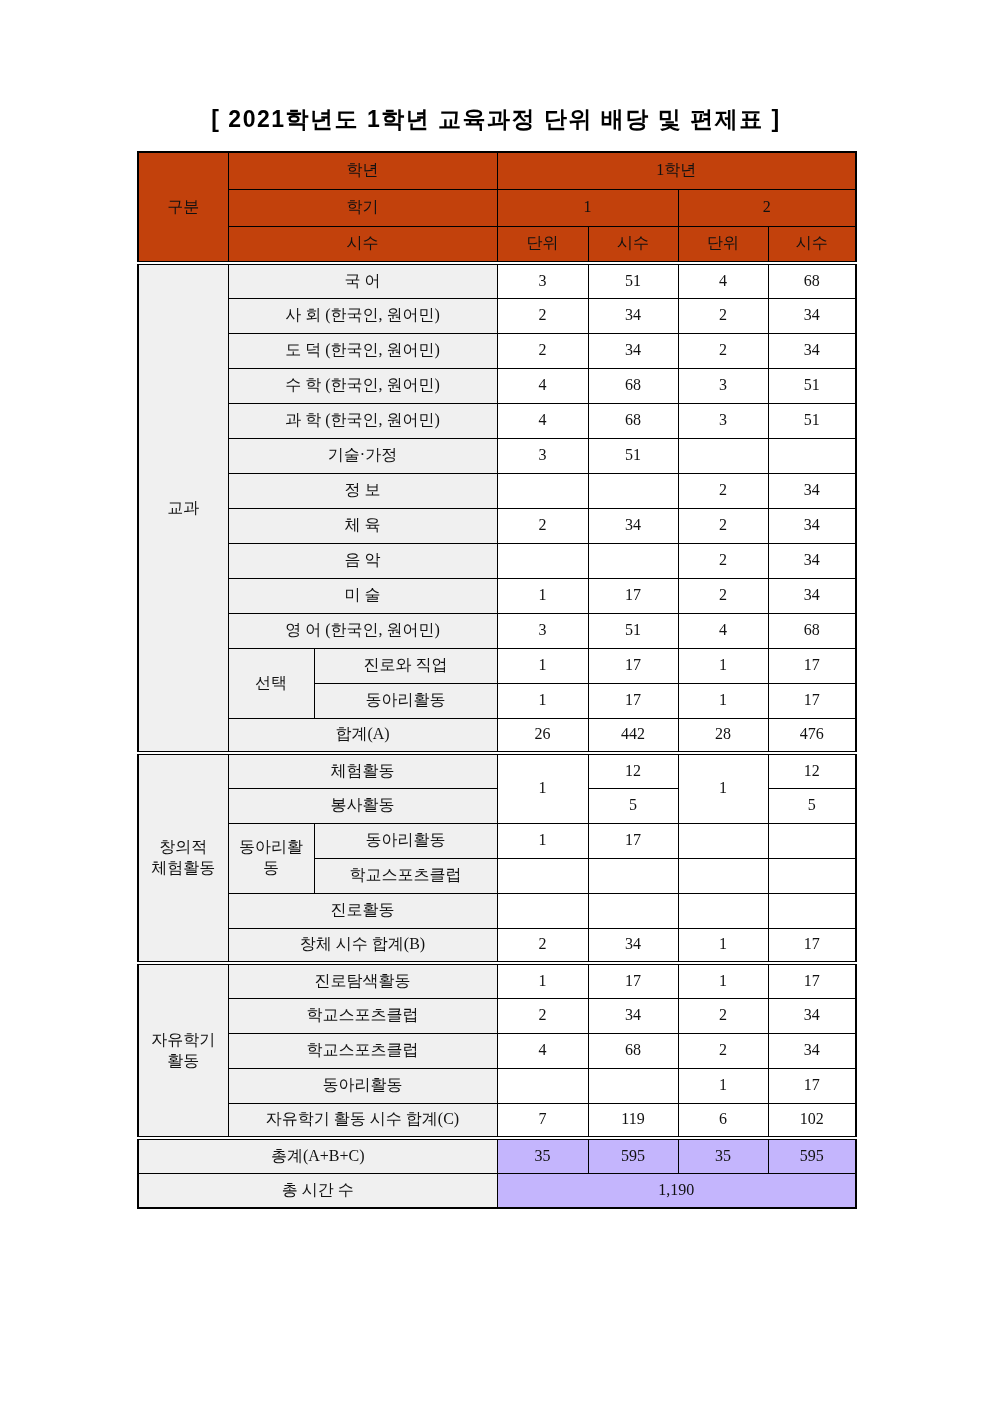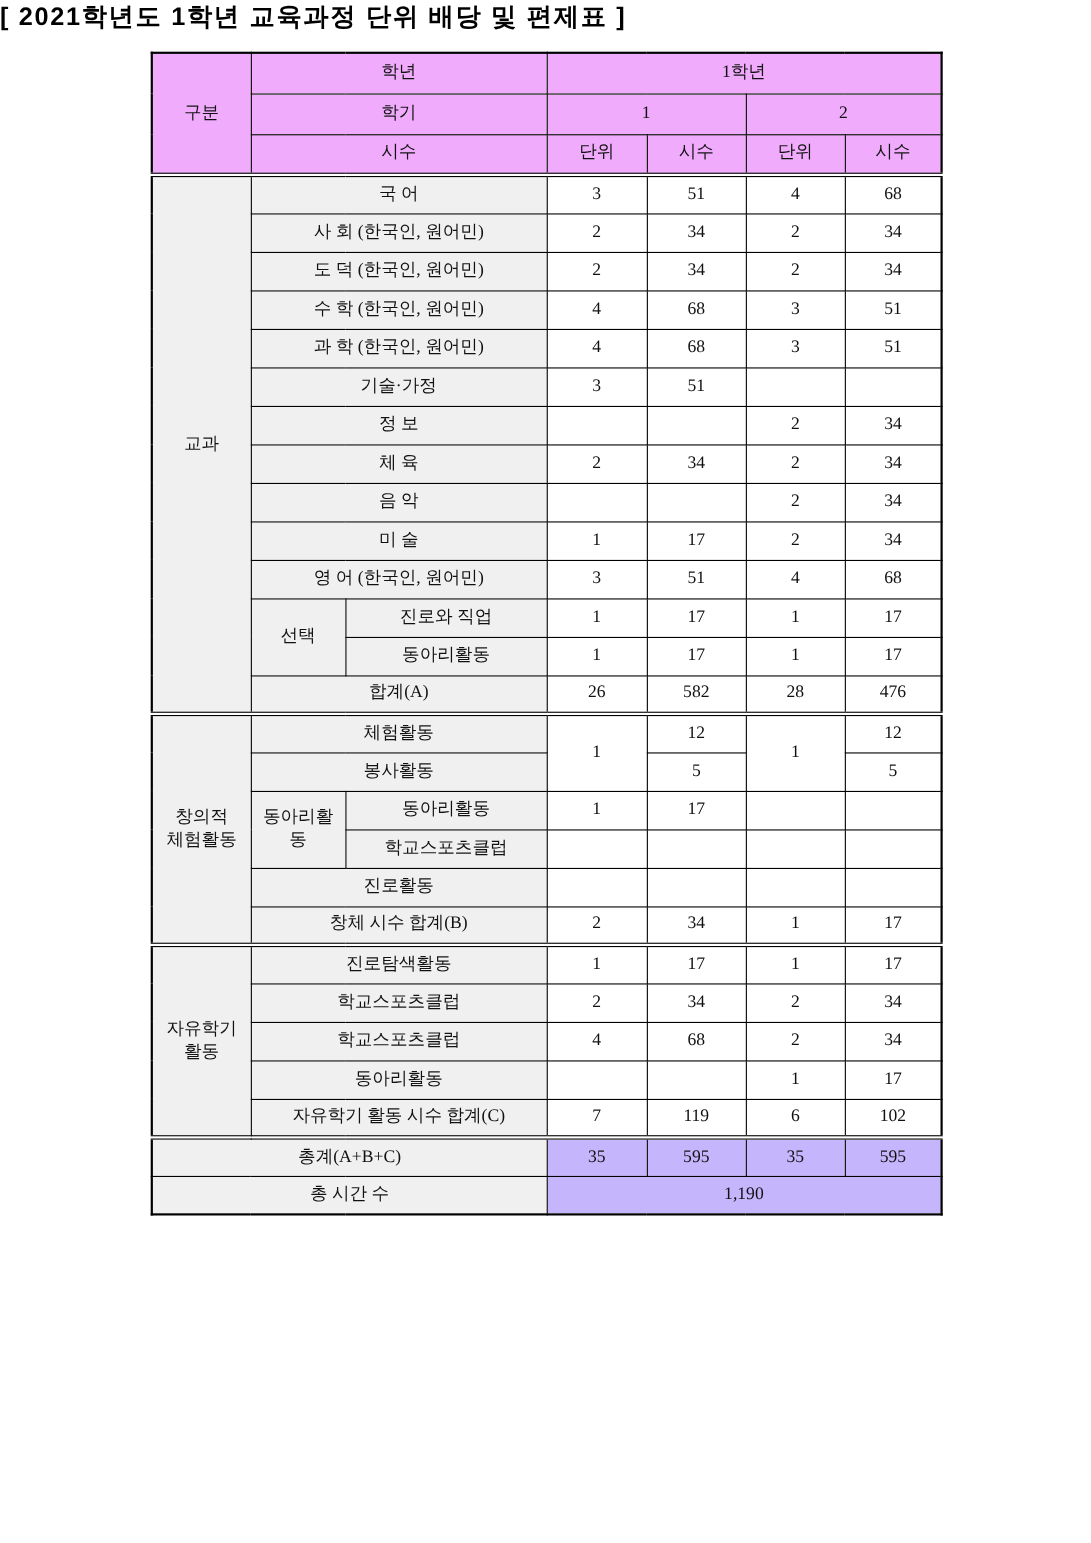--- a/index.html
+++ b/index.html
@@ -4,21 +4,22 @@
 <style>
   * { box-sizing: border-box; margin: 0; padding: 0; }
   html, body { background: #ffffff; }
   body {
     width: 992px; height: 1403px;
     font-family: "Liberation Serif", serif;
     color: #111111;
     position: relative;
   }
   .doc-title {
-    text-align: left;
+    margin-top: 104px;
+    text-align: center;
     font-family: "Liberation Sans", sans-serif;
     font-weight: bold;
     font-size: 23px;
     letter-spacing: 1.5px;
     color: #000000;
   }
   table.curr {
     border-collapse: collapse;
     table-layout: fixed;
     margin: 16px 0 0 137px;
@@ -28,21 +29,21 @@
   table.curr td {
     border: 1px solid #000000;
     text-align: center;
     vertical-align: middle;
     font-size: 16px;
     height: 35px;
     padding: 0 2px;
     overflow: hidden;
     line-height: 1.3;
   }
-  table.curr tr.hdr td { height: 37px; background: #f0abfc; }
+  table.curr tr.hdr td { height: 37px; background: #c2410c; }
   td.lbl  { background: #f0f0f0; }
   td.gray { background: #c4b5fd; }
   td.dbl-l { border-left: 4px double #000000; }
   tr.dbl-t > td { border-top: 4px double #000000; }
   td.wrap { white-space: pre-line; }
 </style>
 </head>
 <body>
 
 <div class="doc-title">[ 2021학년도 1학년 교육과정 단위 배당 및 편제표 ]</div>
@@ -166,21 +167,21 @@
   <tr>
     <td class="lbl">동아리활동</td>
     <td class="dbl-l">1</td>
     <td>17</td>
     <td>1</td>
     <td>17</td>
   </tr>
   <tr>
     <td colspan="2" class="lbl dbl-l">합계(A)</td>
     <td class="dbl-l">26</td>
-    <td>582</td>
+    <td>442</td>
     <td>28</td>
     <td>476</td>
   </tr>
 
   <tr class="dbl-t">
     <td rowspan="6" class="lbl wrap">창의적
 체험활동</td>
     <td colspan="2" class="lbl dbl-l">체험활동</td>
     <td rowspan="2" class="dbl-l">1</td>
     <td>12</td>

